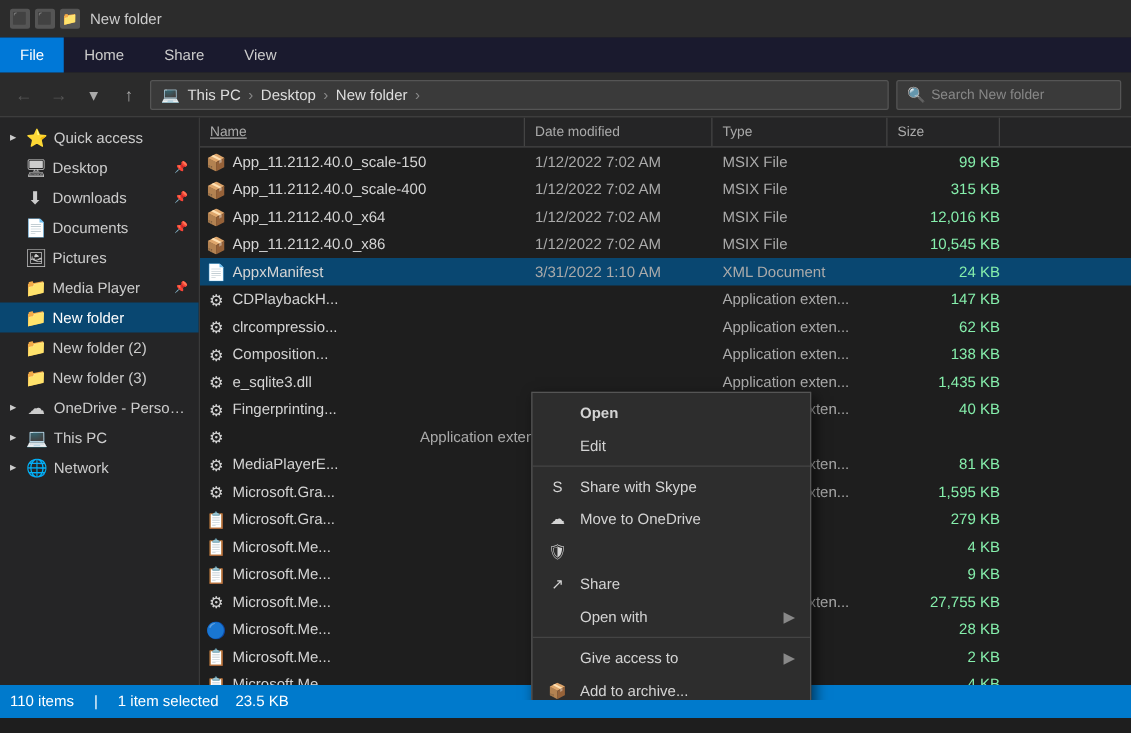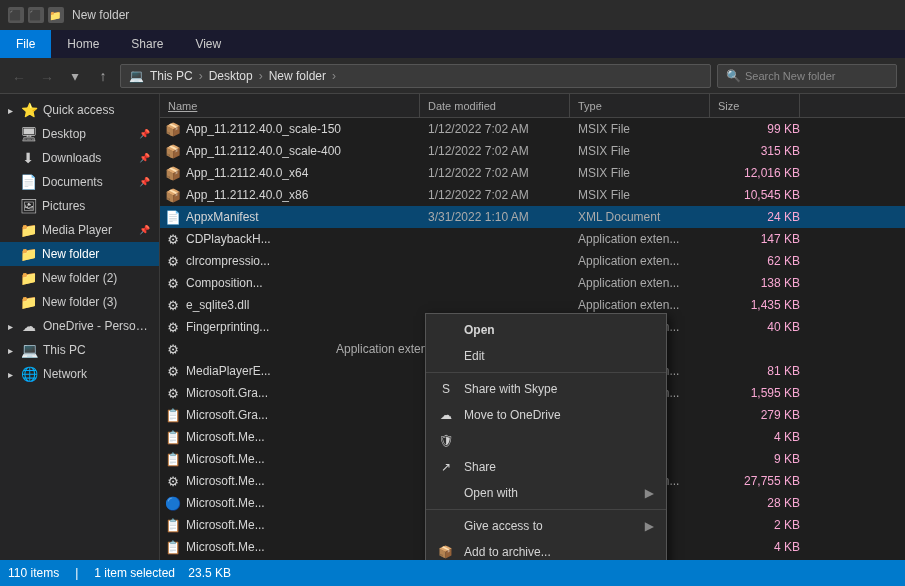--- a/index.html
+++ b/index.html
@@ -147,28 +147,28 @@
       align-items: center;
       height: 22px;
       padding-left: 4px;
       cursor: pointer;
     }
     .file-row.selected { background: #094771; }
     .file-icon { width: 18px; height: 18px; margin-right: 4px; flex-shrink: 0; display: flex; align-items: center; justify-content: center; font-size: 13px; }
     .file-name { width: 242px; font-size: 12px; color: #d4d4d4; overflow: hidden; white-space: nowrap; text-overflow: ellipsis; }
     .file-date { width: 150px; font-size: 12px; color: #aaa; }
     .file-type { width: 140px; font-size: 12px; color: #aaa; overflow: hidden; white-space: nowrap; text-overflow: ellipsis; }
-    .file-size { width: 90px; font-size: 12px; color: #f9a8d4; text-align: right; padding-right: 8px; }
+    .file-size { width: 90px; font-size: 12px; color: #86efac; text-align: right; padding-right: 8px; }
 
     
     .context-menu {
       position: absolute;
       top: 195px;
       left: 265px;
-      width: 242px;
+      width: 224px;
       background: #2d2d2d;
       border: 1px solid #555;
       box-shadow: 3px 3px 10px rgba(0,0,0,0.6);
       z-index: 100;
       padding: 3px 0;
     }
     .ctx-item {
       display: flex;
       align-items: center;
       padding: 5px 12px;
@@ -185,21 +185,21 @@
 
     
     .status-bar {
       height: 26px;
       background: #007acc;
       display: flex;
       align-items: center;
       padding: 0 8px;
       gap: 16px;
       position: absolute;
-      bottom: 0;
+      bottom: 12px;
       left: 0;
       right: 0;
     }
     .status-text { font-size: 12px; color: #fff; }
   </style>
 </head>
 <body>
 
 <div class="title-bar">
   <div class="title-bar-icons">

